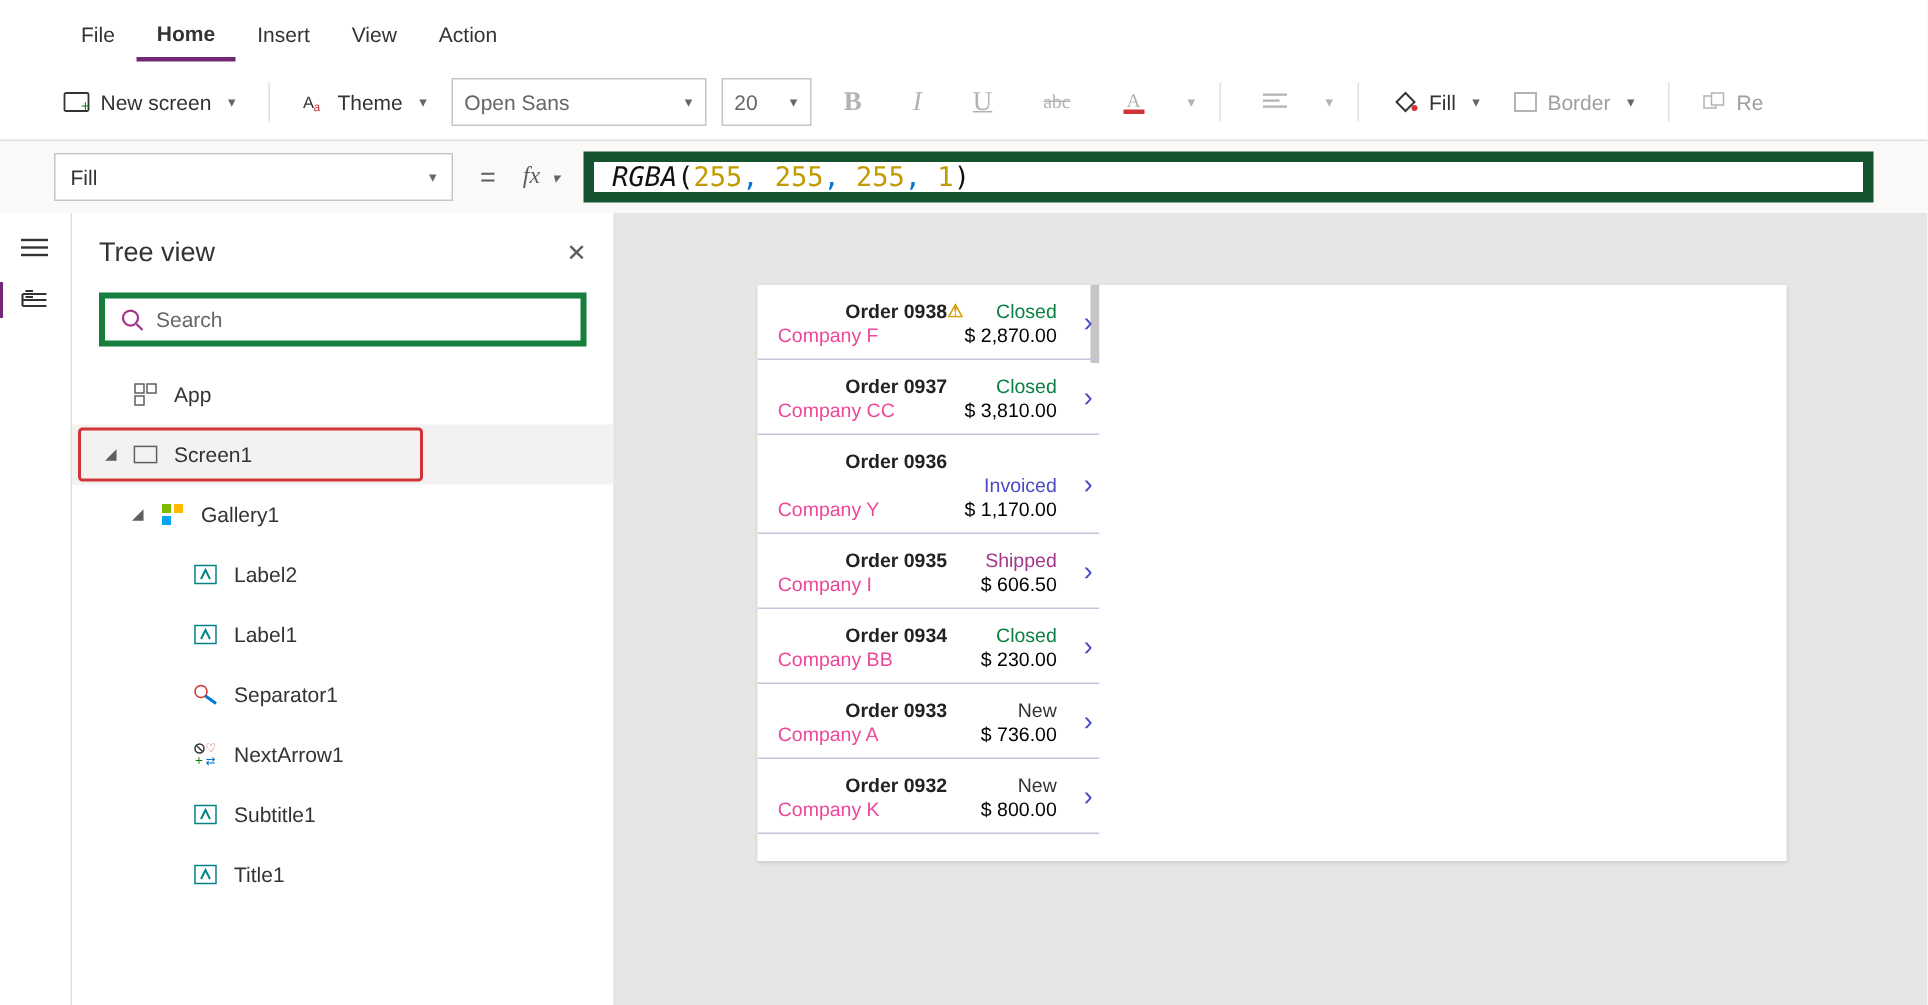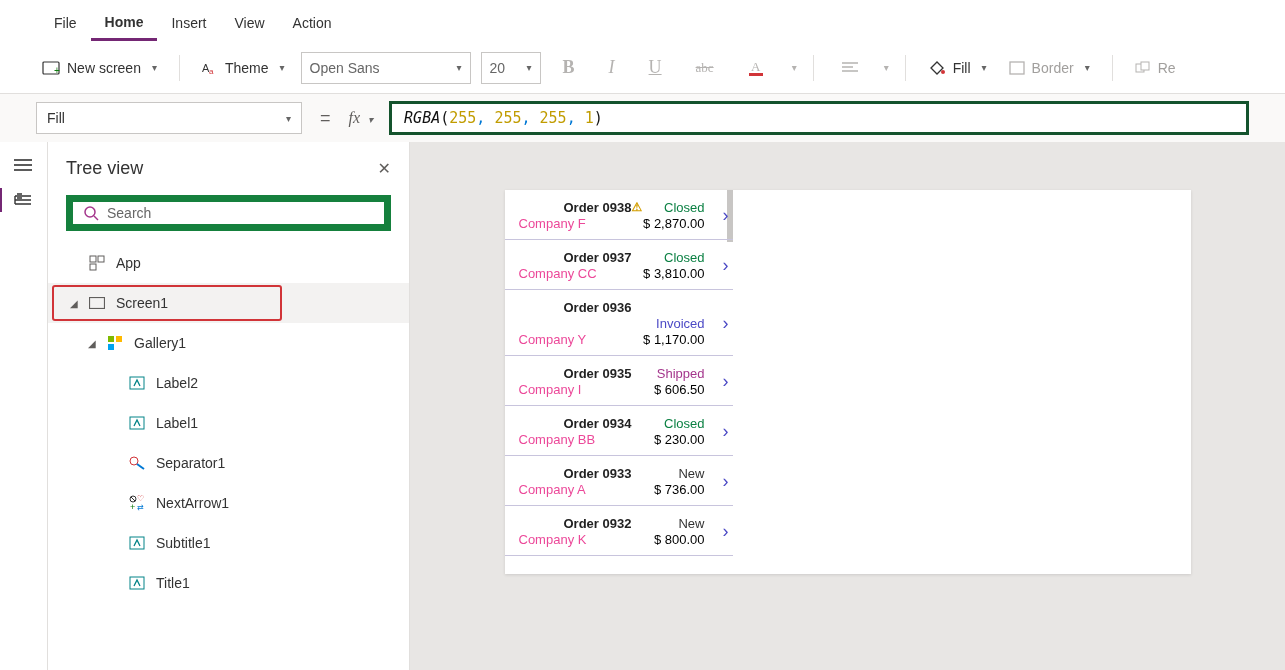--- a/index.html
+++ b/index.html
@@ -19,40 +19,40 @@
   .sel.size { width: 60px; justify-content: space-between;}
   .chev { font-size: 10px; color: #666; margin-left: 4px; }
   .fmt-btn { color: #b5b3b1; padding: 0 12px; font-family: Georgia, serif; font-size: 18px; }
   .fmt-btn.u { text-decoration: underline; }
   .fmt-btn.s { text-decoration: line-through; font-size: 13px;}
   .divider { width: 1px; height: 26px; background: #e1dfdd; margin: 0 6px;}
 
   
   .formulabar { display: flex; align-items: center; padding: 8px 36px; background: #faf9f8; height: 48px; gap: 12px; }
   .prop-sel { border: 1px solid #c8c6c4; background: #fff; width: 266px; height: 32px; display:flex; align-items:center; justify-content:space-between; padding: 0 10px; }
-  .fx-box { border: 3px solid #14532d; background: #fff; flex:1; height: 34px; display:flex; align-items:center; padding: 0 12px; font-family: Consolas, monospace; font-size: 15px;}
+  .fx-box { border: 7px solid #14532d; background: #fff; flex:1; height: 34px; display:flex; align-items:center; padding: 0 12px; font-family: Consolas, monospace; font-size: 18px;}
   .fx-fn { color:#111; font-style: italic; }
   .fx-p { color:#111;}
   .fx-n { color:#c19c00;}
   .fx-c { color:#0078d4;}
   .eq { font-size: 18px; color:#605e5c; padding: 0 6px;}
   .fxlbl { font-style: italic; font-family: Georgia, serif; font-size: 16px; color:#605e5c; padding-right: 4px;}
 
   
   .workspace { display: flex; height: 528px; }
   .leftrail { width: 48px; background: #fff; border-right: 1px solid #e1dfdd; display:flex; flex-direction:column; align-items:center; padding-top: 16px; gap: 18px;}
   .leftrail .ic { width: 20px; height: 16px; color: #333; cursor:pointer; }
   .leftrail .ic.active { position:relative; }
   .leftrail .ic.active::before { content:""; position:absolute; left:-15px; top:-4px; width:3px; height:24px; background:#742774;}
   
   .treepanel { width: 362px; background: #fff; border-right: 1px solid #e1dfdd; display:flex; flex-direction:column; }
   .treehdr { display:flex; align-items:center; justify-content:space-between; padding: 16px 18px 12px 18px; }
   .treehdr h2 { font-size: 18px; font-weight: 400; }
   .treehdr .close { font-size: 16px; color:#605e5c; cursor:pointer;}
-  .search { margin: 4px 18px 12px 18px; border:7px solid #15803d; height: 36px; display:flex; align-items:center; padding: 0 10px; gap:8px; color:#666;}
+  .search { margin: 4px 18px 12px 18px; border:4px solid #15803d; height: 36px; display:flex; align-items:center; padding: 0 10px; gap:8px; color:#666;}
   
   .tree { flex:1; overflow:auto;}
   .node { display:flex; align-items:center; height: 40px; padding-left: 18px; cursor:pointer; position:relative;}
   .node.l0 { padding-left: 22px; }
   .node.l1 { padding-left: 22px; }
   .node.l2 { padding-left: 40px; }
   .node.l3 { padding-left: 80px; }
   .node .exp { width: 14px; font-size: 10px; color:#605e5c; margin-right: 4px;}
   .node .ic { width: 18px; height:18px; margin-right: 10px; display:flex; align-items:center; justify-content:center;}
   .node.selected { background:#f3f2f1; }

